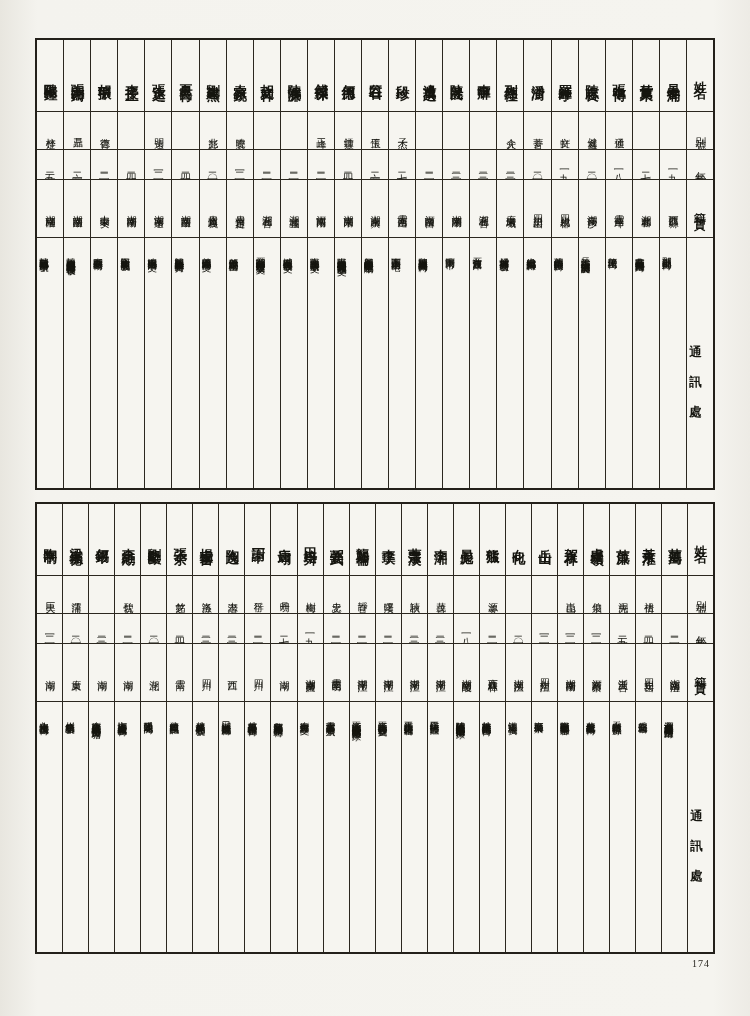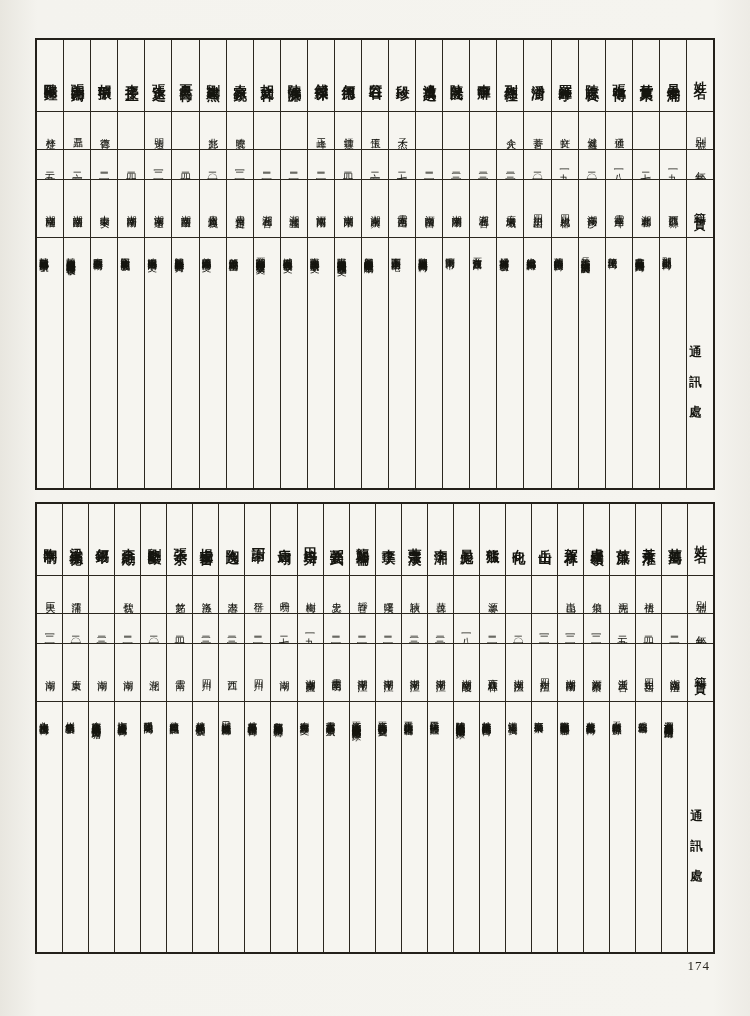--- a/index.html
+++ b/index.html
@@ -56,21 +56,21 @@
   .cell.address .vtext{font-size:9.5px;letter-spacing:0.5px;line-height:1.25;height:calc(100% - 10px);}
   
   .col.header-col .vtext{font-weight:bold;}
   .col.header-col .name .vtext{font-size:13px;letter-spacing:5px;}
   .col.header-col .alias .vtext{font-size:11px;letter-spacing:3px;font-weight:normal;}
   .col.header-col .age .vtext{font-size:11px;letter-spacing:2px;font-weight:normal;}
   .col.header-col .origin .vtext{font-size:12px;letter-spacing:6px;}
   .col.header-col .address .vtext{font-size:12.5px;letter-spacing:30px;height:auto;margin-top:26px;}
   .page-number{
     position:absolute;right:40px;top:958px;
-    font-size:13px;letter-spacing:1px;color:#2a2720;
+    font-size:10px;letter-spacing:1px;color:#2a2720;
   }
 </style>
 </head>
 <body>
 
 <div class="page">
   <div class="tables-wrap">
 
     <div class="roster-table">
       <div class="col header-col">

